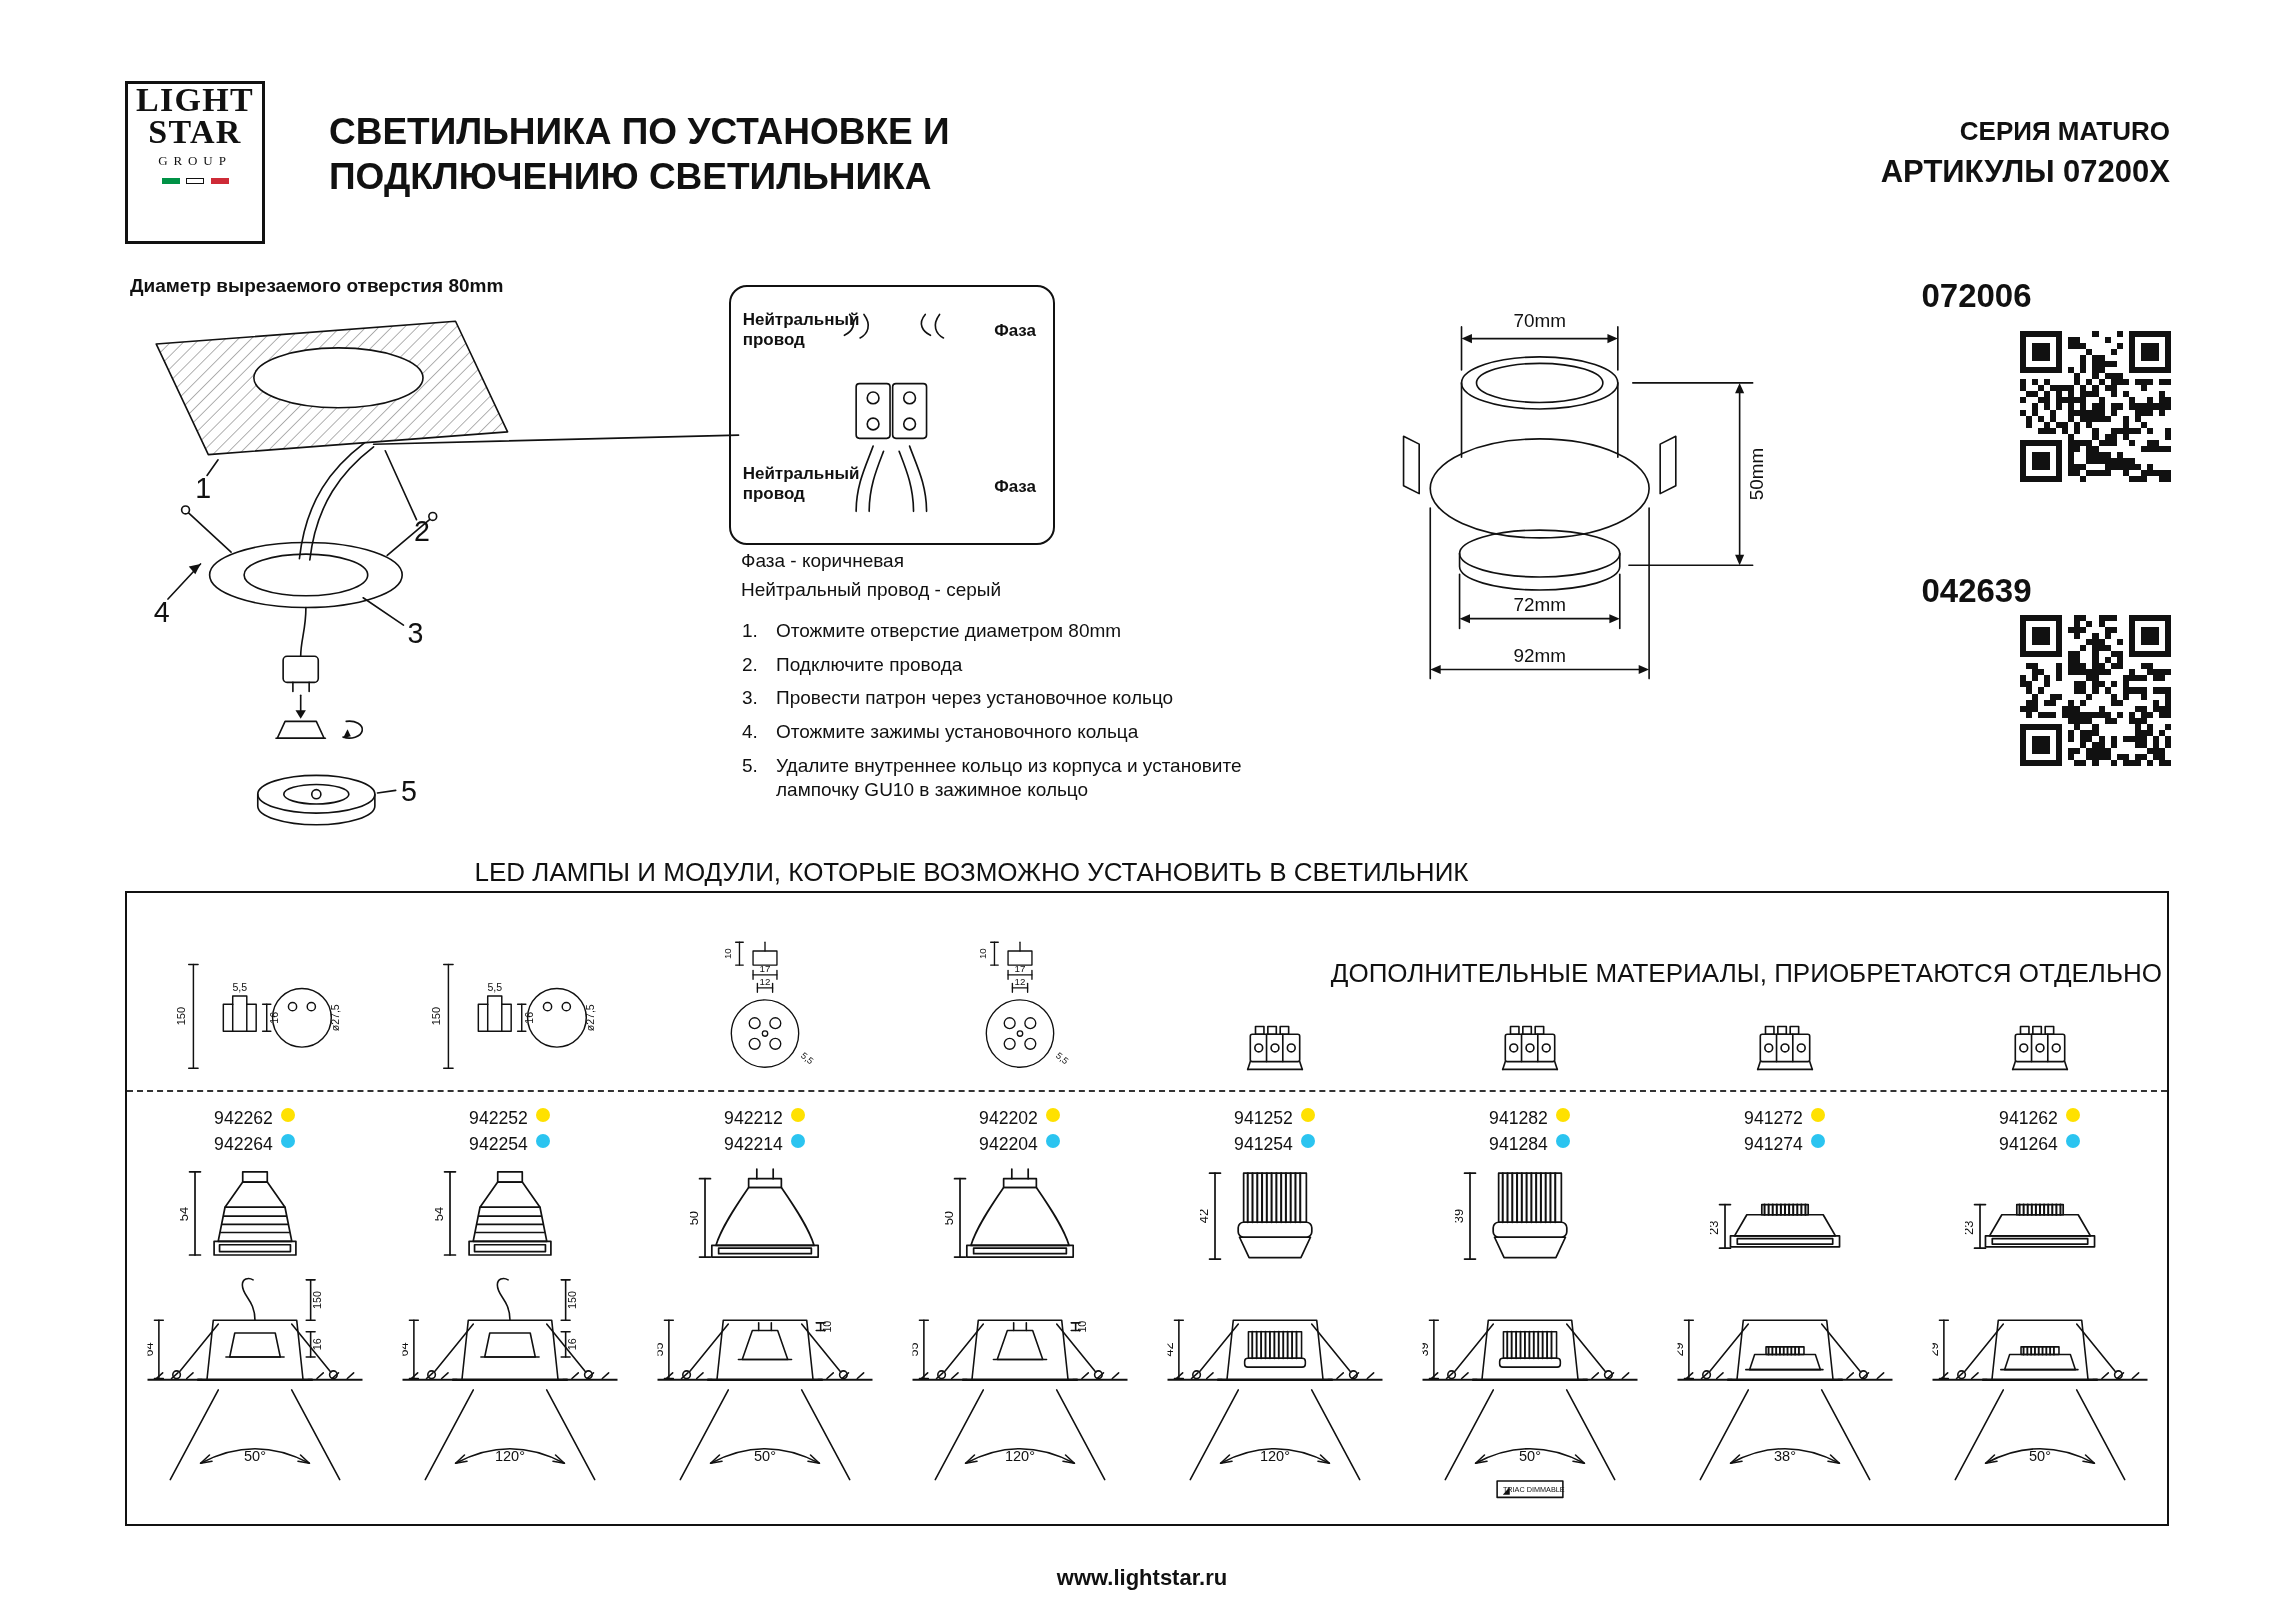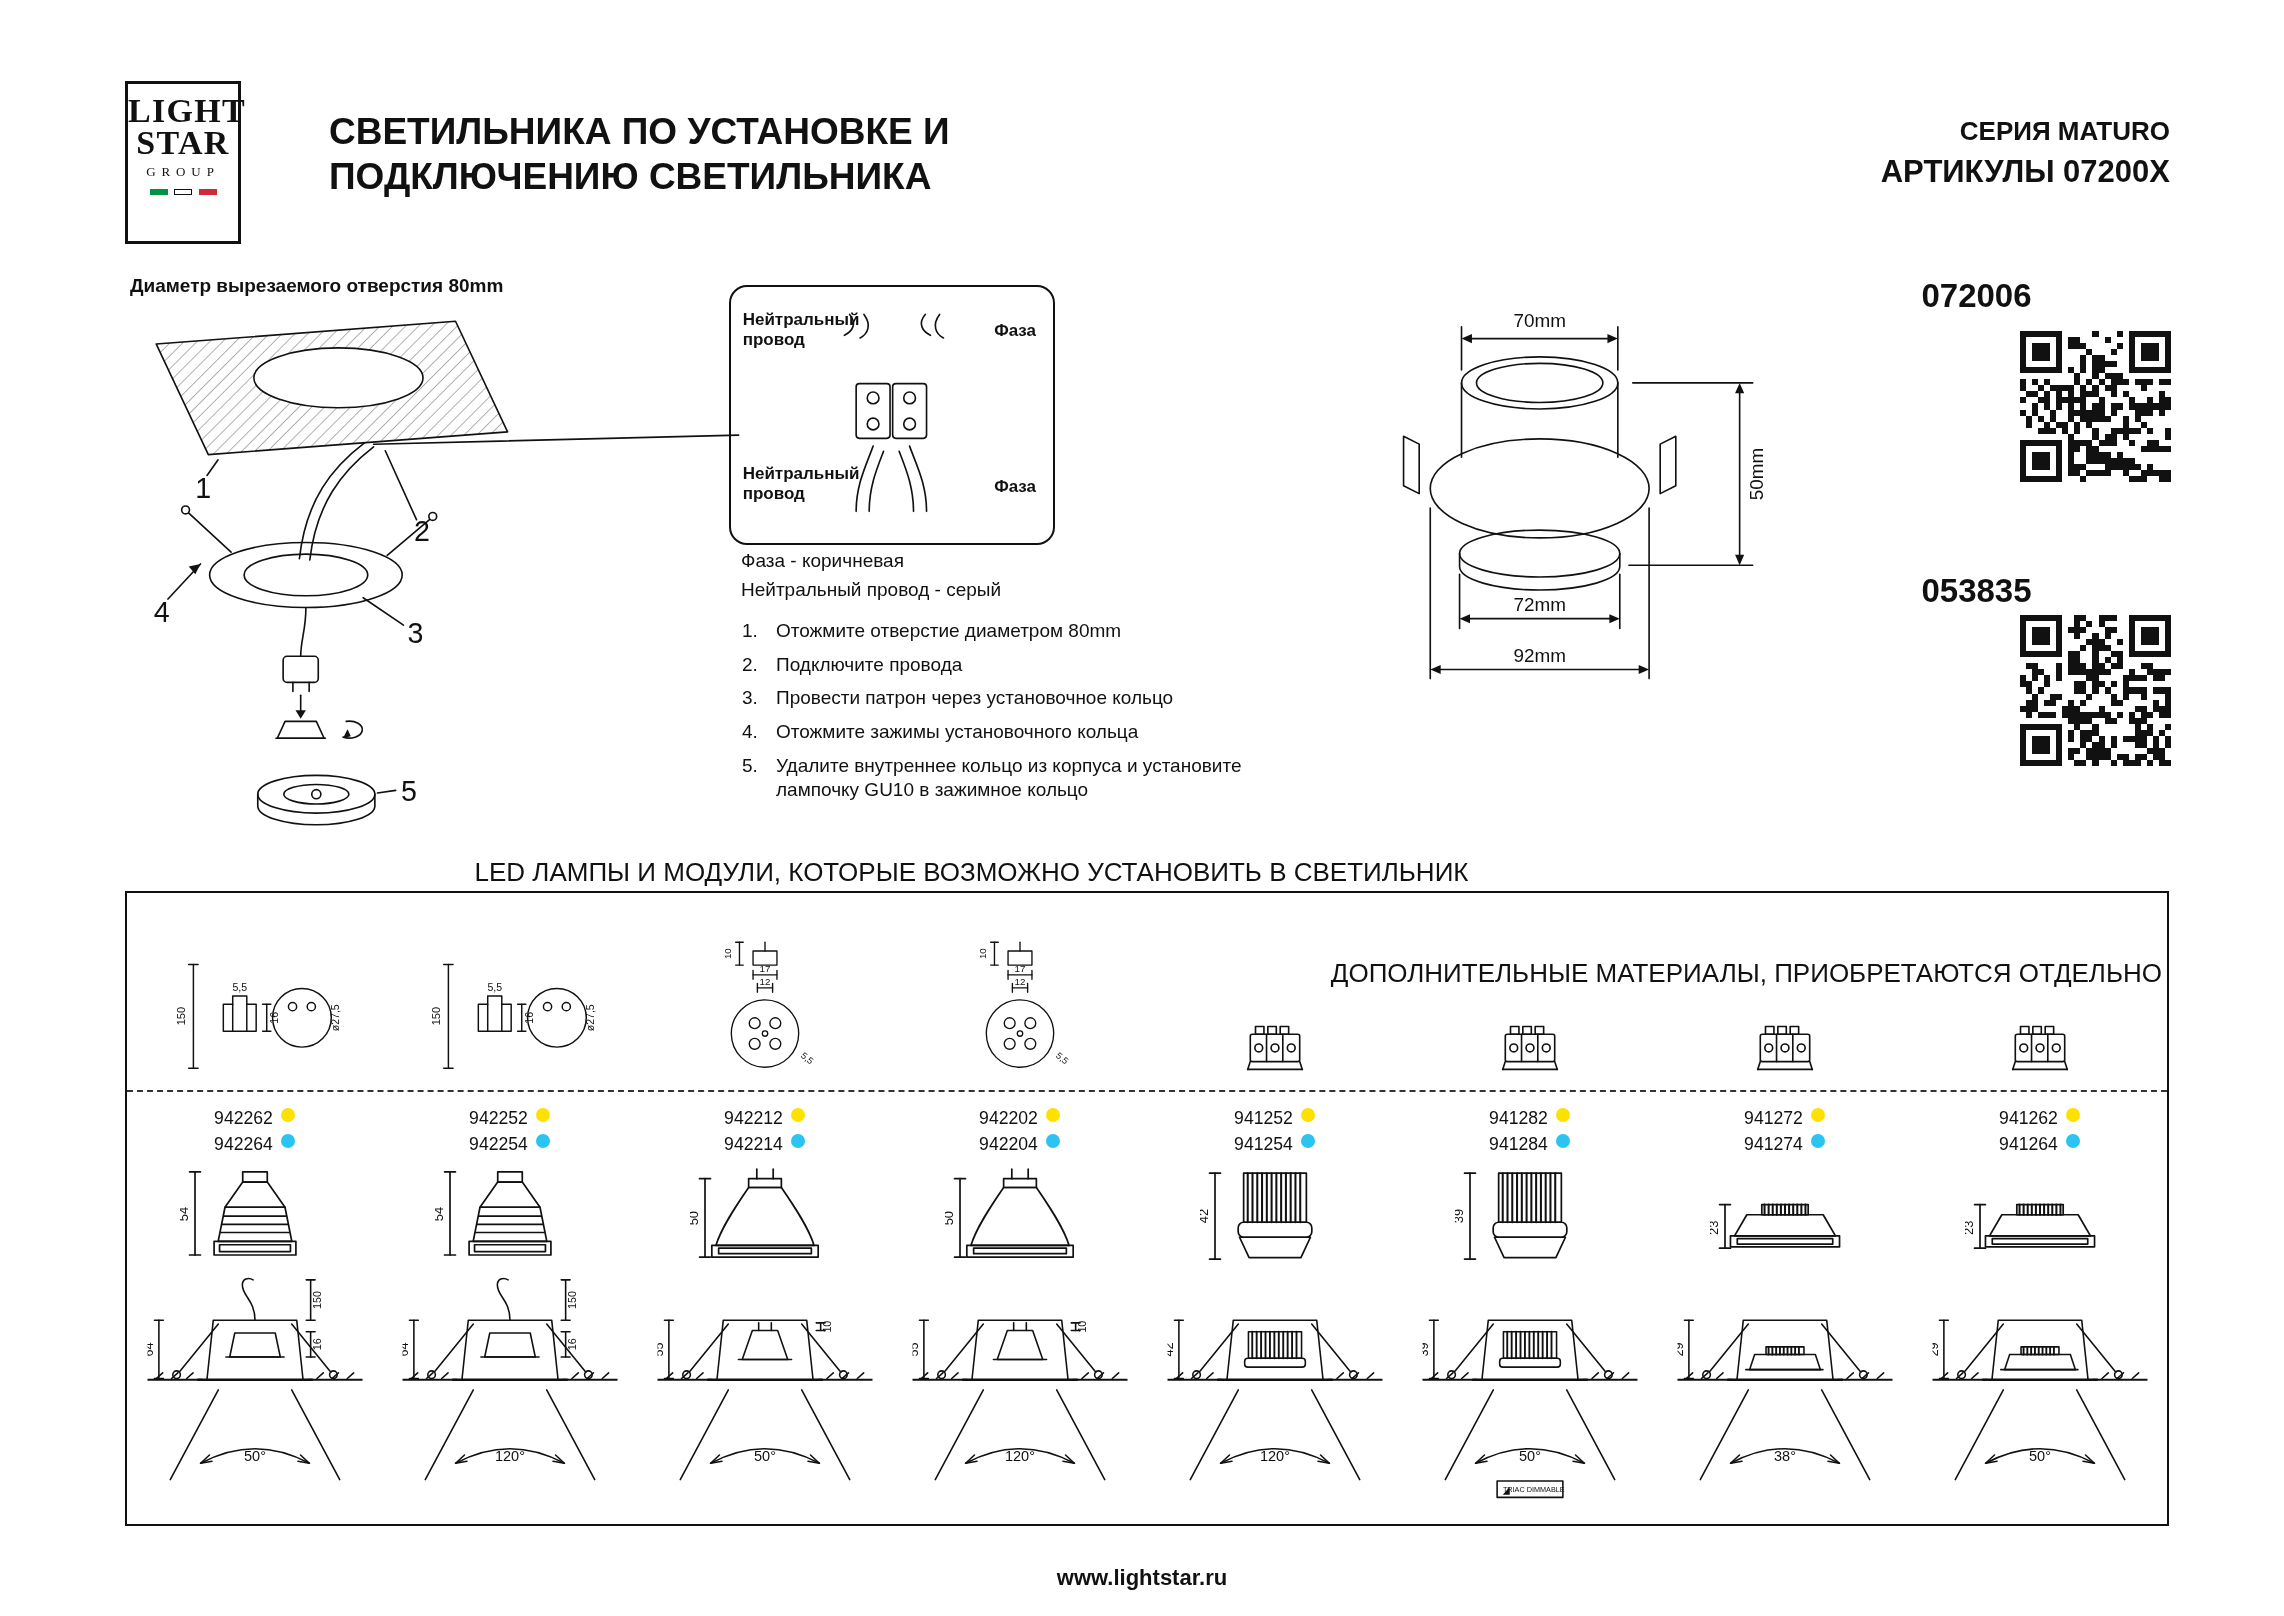--- a/index.html
+++ b/index.html
@@ -7,22 +7,22 @@
   .page { position:relative; width:2284px; height:1616px; background:#fff;
           font-family:"Liberation Sans", sans-serif; color:#111; overflow:hidden; }
   .abs { position:absolute; }
 
   
   svg .ln { stroke:#111; fill:none; stroke-width:2.5; stroke-linecap:round; stroke-linejoin:round; }
   svg text { fill:#111; font-family:"Liberation Sans", sans-serif; }
   .callout { font-size:44px; }
 
   
-  .logo { left:125px; top:81px; width:116px; height:163px; border:3.3px solid #111;
-          text-align:center; padding-top:11px; }
+  .logo { left:125px; top:81px; width:140px; height:163px; border:3.3px solid #111;
+          text-align:center; padding-top:0; }
   .logo-word { font-family:"Liberation Serif", serif; font-weight:bold; font-size:34px;
                line-height:0.94; letter-spacing:1.3px; }
   .logo-group { font-family:"Liberation Serif", serif; font-size:13px; letter-spacing:5.9px; margin-top:5.2px; }
   .flag { display:flex; gap:6.5px; justify-content:center; margin-top:9px; }
   .flag span { width:18px; height:5.9px; display:inline-block; }
 
   .main-title { left:329px; top:109px; font-size:37px; font-weight:bold; line-height:1.22; }
   .series-block { right:114px; top:116px; text-align:right;margin-left:12px; }
   .series { font-size:26px; font-weight:bold; }
   .articles { font-size:31px; font-weight:bold; margin-top:6.5px; }
@@ -300,21 +300,21 @@
         <rect x="1" y="1" width="5" height="5" fill="#fff"></rect>
         <rect x="2" y="2" width="3" height="3" fill="#111"></rect>
         <rect x="18" y="0" width="7" height="7" fill="#111"></rect>
         <rect x="19" y="1" width="5" height="5" fill="#fff"></rect>
         <rect x="20" y="2" width="3" height="3" fill="#111"></rect>
         <rect x="0" y="18" width="7" height="7" fill="#111"></rect>
         <rect x="1" y="19" width="5" height="5" fill="#fff"></rect>
         <rect x="2" y="20" width="3" height="3" fill="#111"></rect>
       </svg></div>
 
-  <div class="abs article-code" style="top:572px">053835</div>
+  <div class="abs article-code" style="top:572px">042639</div>
   <div class="abs qr" id="qr2" style="top:615px"><svg viewBox="0 0 25 25" width="100%" height="100%" shape-rendering="crispEdges">
         <rect x="9" y="0" width="1" height="1" fill="#111"></rect>
         <rect x="10" y="0" width="1" height="1" fill="#111"></rect>
         <rect x="13" y="0" width="1" height="1" fill="#111"></rect>
         <rect x="14" y="0" width="1" height="1" fill="#111"></rect>
         <rect x="15" y="0" width="1" height="1" fill="#111"></rect>
         <rect x="9" y="1" width="1" height="1" fill="#111"></rect>
         <rect x="11" y="1" width="1" height="1" fill="#111"></rect>
         <rect x="13" y="1" width="1" height="1" fill="#111"></rect>
         <rect x="8" y="2" width="1" height="1" fill="#111"></rect>

